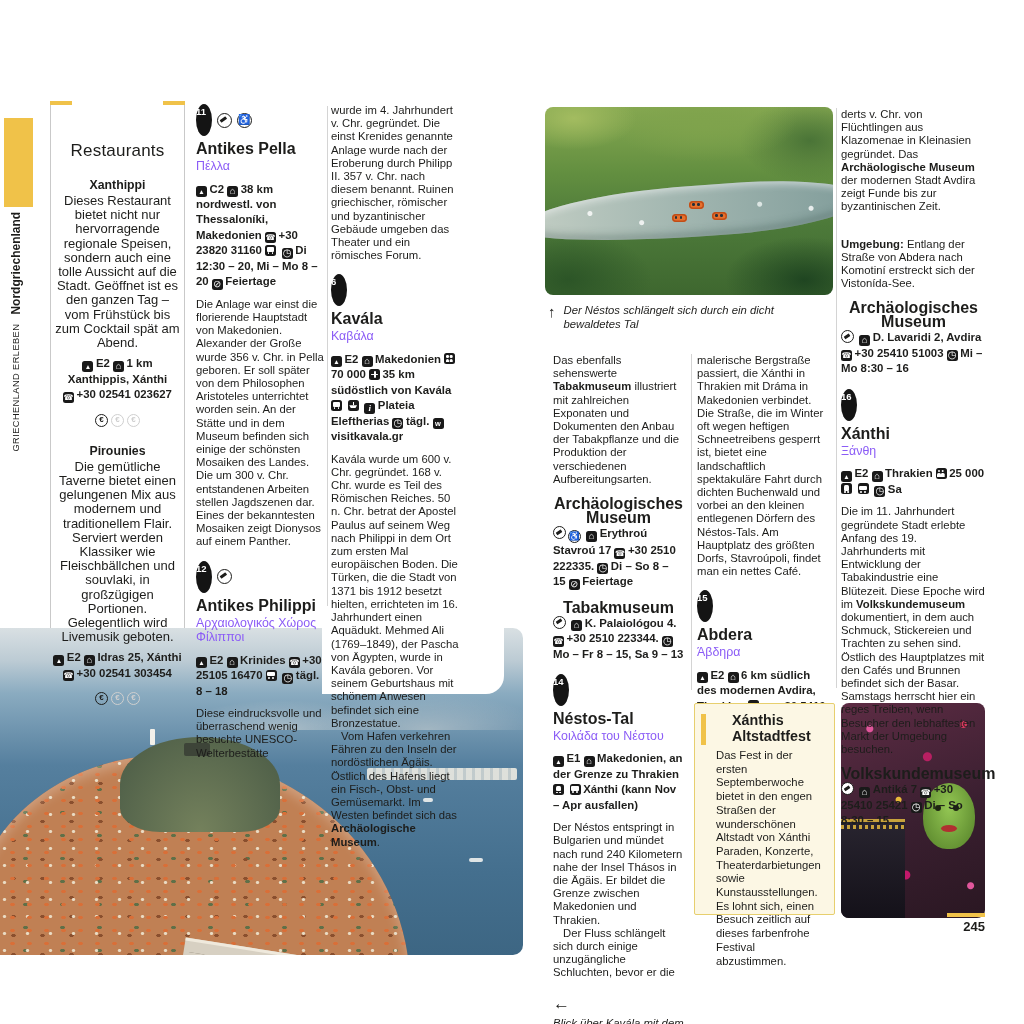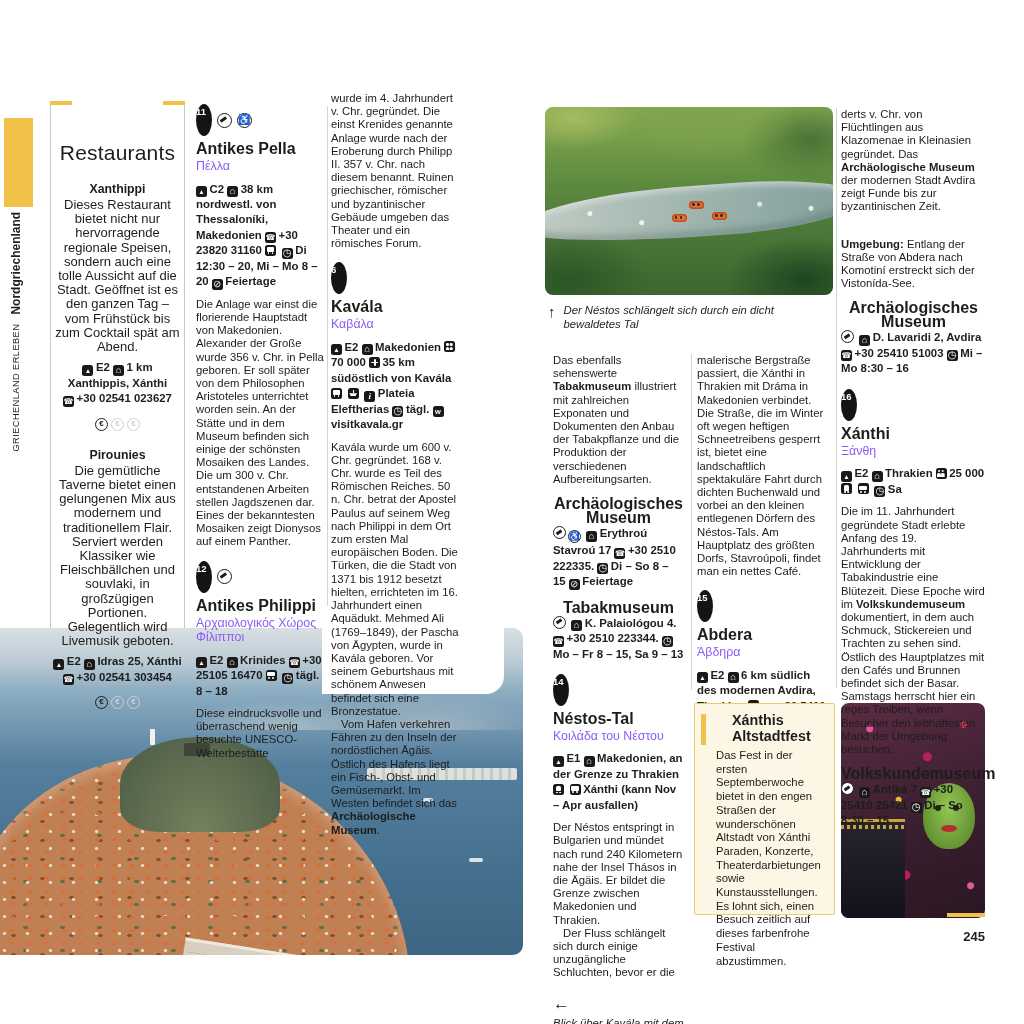--- a/index.html
+++ b/index.html
@@ -9,21 +9,21 @@
   .side-block{position:absolute;left:4px;top:118px;width:29px;height:89px;background:#f0c249;}
   .side-vert{position:absolute;left:7px;top:212px;writing-mode:vertical-rl;transform:rotate(180deg);
              white-space:nowrap;}
   .side-vert .strap{font-size:9.3px;letter-spacing:.4px;color:#1d1d1b;}
   .side-vert .region{font-size:12px;font-weight:700;margin-inline-start:9px;}
   
   .rest-box{position:absolute;left:50px;top:103px;width:133px;height:525px;
             border-left:1px solid #c9c9c9;border-right:1px solid #c9c9c9;text-align:center;}
   .rest-box::before,.rest-box::after{content:"";position:absolute;top:-2px;width:22px;height:3.5px;background:#f0c249;}
   .rest-box::before{left:-1px}.rest-box::after{right:-1px}
-  .rest-title{font-size:21px;font-weight:400;margin:38px 0 0;letter-spacing:.2px;}
+  .rest-title{font-size:17px;font-weight:400;margin:38px 0 0;letter-spacing:.2px;}
   .rname{font-weight:700;font-size:12.3px;margin:17px 0 2px;}
   .rbody{font-size:13px;line-height:14.2px;margin:0 4px 6px;}
   .rinfo{font-weight:700;font-size:11.4px;line-height:15.5px;margin:0 2px;}
   .euros{margin-top:5px;}
   .euro{display:inline-block;width:11px;height:11px;border:1.2px solid #cfcfcf;border-radius:50%;
         color:#cfcfcf;font-size:8px;line-height:10.5px;text-align:center;font-weight:700;margin:0 1.5px;}
   .euro.on{border-color:#1d1d1b;color:#1d1d1b;}
   
   .col{position:absolute;}
   .body-text{font-size:11.3px;line-height:13.2px;margin:0;text-align:left;hyphens:auto;}
@@ -154,24 +154,24 @@
   .mask::after{content:"";position:absolute;left:18px;top:42px;width:16px;height:7px;border-radius:50%;
     background:#b03030;}
   .banner{position:absolute;left:0;bottom:0;width:64px;height:96px;
     background:linear-gradient(180deg,#28242f 0%,#141119 100%);border-top:3px solid #c8a23c;}
   .banner::after{content:"";position:absolute;left:0;top:3px;width:100%;height:4px;
     background:repeating-linear-gradient(90deg,#c8a23c 0 3px,transparent 3px 6px);}
   .colc-bg{position:absolute;left:322px;top:612px;width:182px;height:82px;background:#fff;
     border-radius:0 0 18px 0;}
   
   .pageno-bar{position:absolute;left:947px;top:913px;width:38px;height:4px;background:#f0c249;}
-  .pageno{position:absolute;left:941px;top:919px;width:44px;text-align:right;font-weight:700;font-size:13px;margin-top:10px;}
+  .pageno{position:absolute;left:941px;top:919px;width:44px;text-align:right;font-weight:700;font-size:13px;}
   
   #colB{left:196px;top:104px;width:128px;z-index:3;}
-  #colC{left:331px;top:92px;width:129px;z-index:3;}
+  #colC{left:331px;top:104px;width:129px;z-index:3;}
   #colD{left:553px;top:354px;width:131px;}
   #colE{left:697px;top:354px;width:130px;}
   #colF{left:841px;top:108px;width:145px;}
   #vr-bc{left:327px;top:106px;height:500px;}
   #vr-de{left:691px;top:354px;height:336px;}
   #vr-ef{left:836px;top:108px;height:580px;}
 </style>
 </head>
 <body>
 

